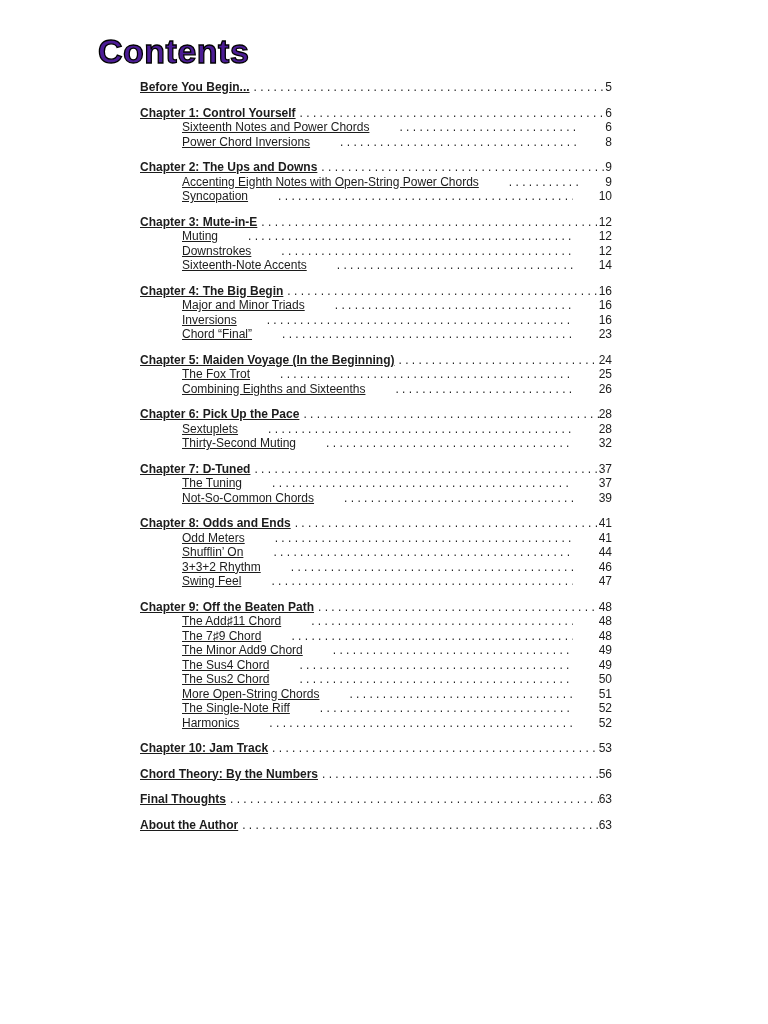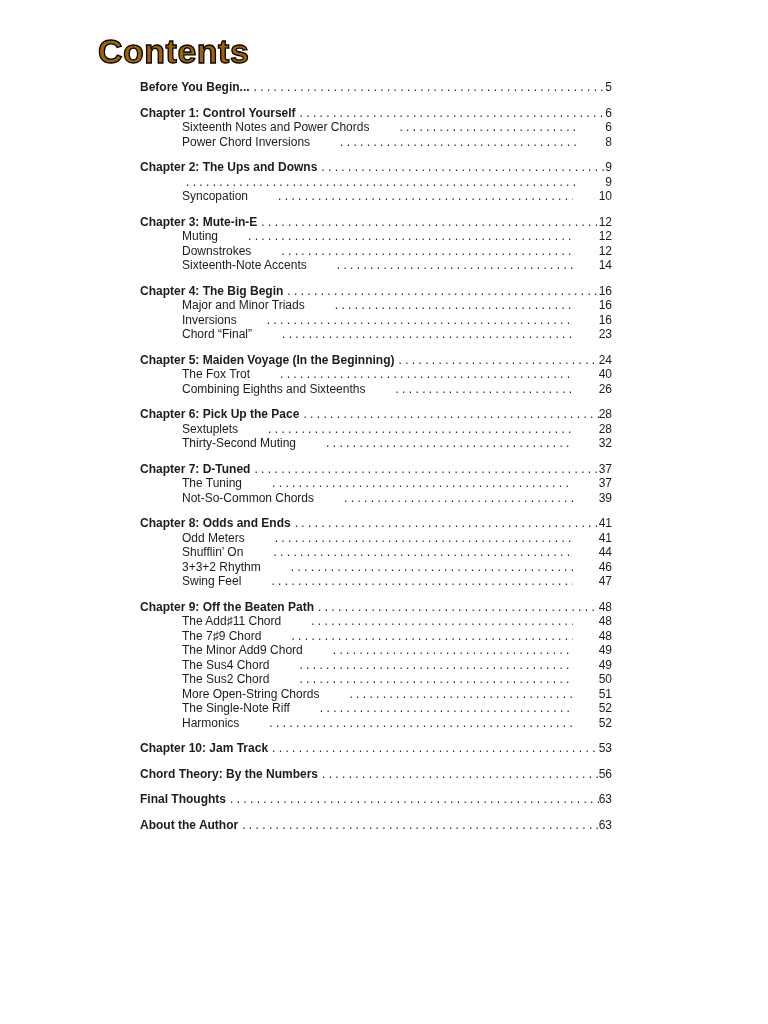--- a/index.html
+++ b/index.html
@@ -17,21 +17,21 @@
     overflow: hidden;
   }
   .title {
     position: absolute;
     left: 98px;
     top: 33px;
     margin: 0;
     font-size: 34px;
     line-height: 36px;
     font-weight: 900;
-    color: #a16207;
+    color: #4c1d95;
     letter-spacing: 0.5px;
     -webkit-text-stroke: 1.3px #000000;
   }
   .toc {
     position: absolute;
     left: 140px;
     top: 80px;
     width: 472px;
   }
   .toc-block {
@@ -39,20 +39,21 @@
   }
   .row {
     display: flex;
     align-items: baseline;
     font-size: 12px;
     line-height: 14.5px;
     white-space: nowrap;
   }
   .row .label {
     flex: 0 0 auto;
+    text-decoration: underline;
   }
   .row.chapter .label {
     font-weight: bold;
   }
   .row.sub {
     padding-left: 42px;
     gap: 26px;
   }
   .dots {
     flex: 1 1 0;
@@ -98,20 +99,21 @@
           <span class="pagenum">8</span>
         </div>
       </div>
       <div class="toc-block">
         <div class="row chapter">
           <span class="label">Chapter 2: The Ups and Downs</span>
           <span class="dots" aria-hidden="true">. . . . . . . . . . . . . . . . . . . . . . . . . . . . . . . . . . . . . . . . . . . . . . . . . . . . . . . . . . . . . . . . . . . . . . . . . . . . . . . . . . . . . . . . . . . . . . . . . . . . . . . . . . . . . . . . . . . . . . . . . . . . . . . . . . . . . . . . . . . . . . . . . . . . . . . . . . . . . . . . .</span>
           <span class="pagenum">9</span>
         </div>
         <div class="row sub">
+          <span class="label">Accenting Eighth Notes with Open-String Power Chords</span>
           <span class="dots" aria-hidden="true">. . . . . . . . . . . . . . . . . . . . . . . . . . . . . . . . . . . . . . . . . . . . . . . . . . . . . . . . . . . . . . . . . . . . . . . . . . . . . . . . . . . . . . . . . . . . . . . . . . . . . . . . . . . . . . . . . . . . . . . . . . . . . . . . . . . . . . . . . . . . . . . . . . . . . . . . . . . . . . . . .</span>
           <span class="pagenum">9</span>
         </div>
         <div class="row sub">
           <span class="label">Syncopation</span>
           <span class="dots" aria-hidden="true">. . . . . . . . . . . . . . . . . . . . . . . . . . . . . . . . . . . . . . . . . . . . . . . . . . . . . . . . . . . . . . . . . . . . . . . . . . . . . . . . . . . . . . . . . . . . . . . . . . . . . . . . . . . . . . . . . . . . . . . . . . . . . . . . . . . . . . . . . . . . . . . . . . . . . . . . . . . . . . . . .</span>
           <span class="pagenum">10</span>
         </div>
       </div>
       <div class="toc-block">
@@ -160,21 +162,21 @@
       </div>
       <div class="toc-block">
         <div class="row chapter">
           <span class="label">Chapter 5: Maiden Voyage (In the Beginning)</span>
           <span class="dots" aria-hidden="true">. . . . . . . . . . . . . . . . . . . . . . . . . . . . . . . . . . . . . . . . . . . . . . . . . . . . . . . . . . . . . . . . . . . . . . . . . . . . . . . . . . . . . . . . . . . . . . . . . . . . . . . . . . . . . . . . . . . . . . . . . . . . . . . . . . . . . . . . . . . . . . . . . . . . . . . . . . . . . . . . .</span>
           <span class="pagenum">24</span>
         </div>
         <div class="row sub">
           <span class="label">The Fox Trot</span>
           <span class="dots" aria-hidden="true">. . . . . . . . . . . . . . . . . . . . . . . . . . . . . . . . . . . . . . . . . . . . . . . . . . . . . . . . . . . . . . . . . . . . . . . . . . . . . . . . . . . . . . . . . . . . . . . . . . . . . . . . . . . . . . . . . . . . . . . . . . . . . . . . . . . . . . . . . . . . . . . . . . . . . . . . . . . . . . . . .</span>
-          <span class="pagenum">40</span>
+          <span class="pagenum">25</span>
         </div>
         <div class="row sub">
           <span class="label">Combining Eighths and Sixteenths</span>
           <span class="dots" aria-hidden="true">. . . . . . . . . . . . . . . . . . . . . . . . . . . . . . . . . . . . . . . . . . . . . . . . . . . . . . . . . . . . . . . . . . . . . . . . . . . . . . . . . . . . . . . . . . . . . . . . . . . . . . . . . . . . . . . . . . . . . . . . . . . . . . . . . . . . . . . . . . . . . . . . . . . . . . . . . . . . . . . . .</span>
           <span class="pagenum">26</span>
         </div>
       </div>
       <div class="toc-block">
         <div class="row chapter">
           <span class="label">Chapter 6: Pick Up the Pace</span>

